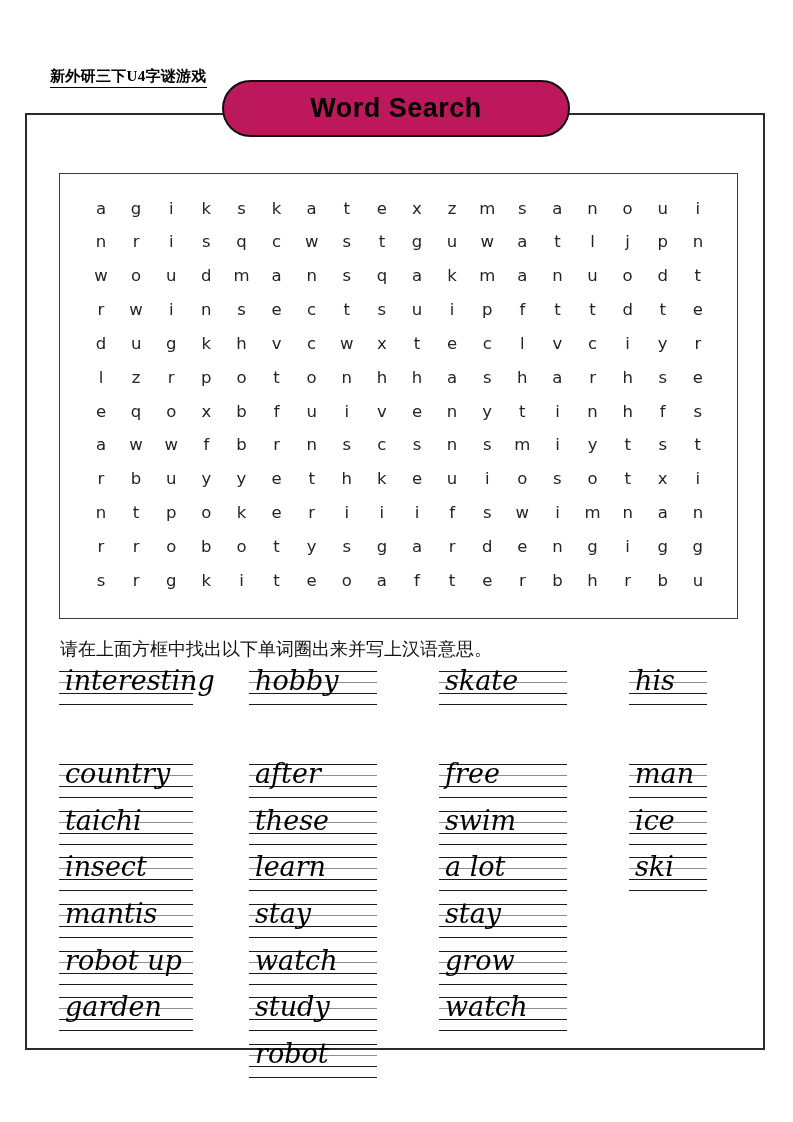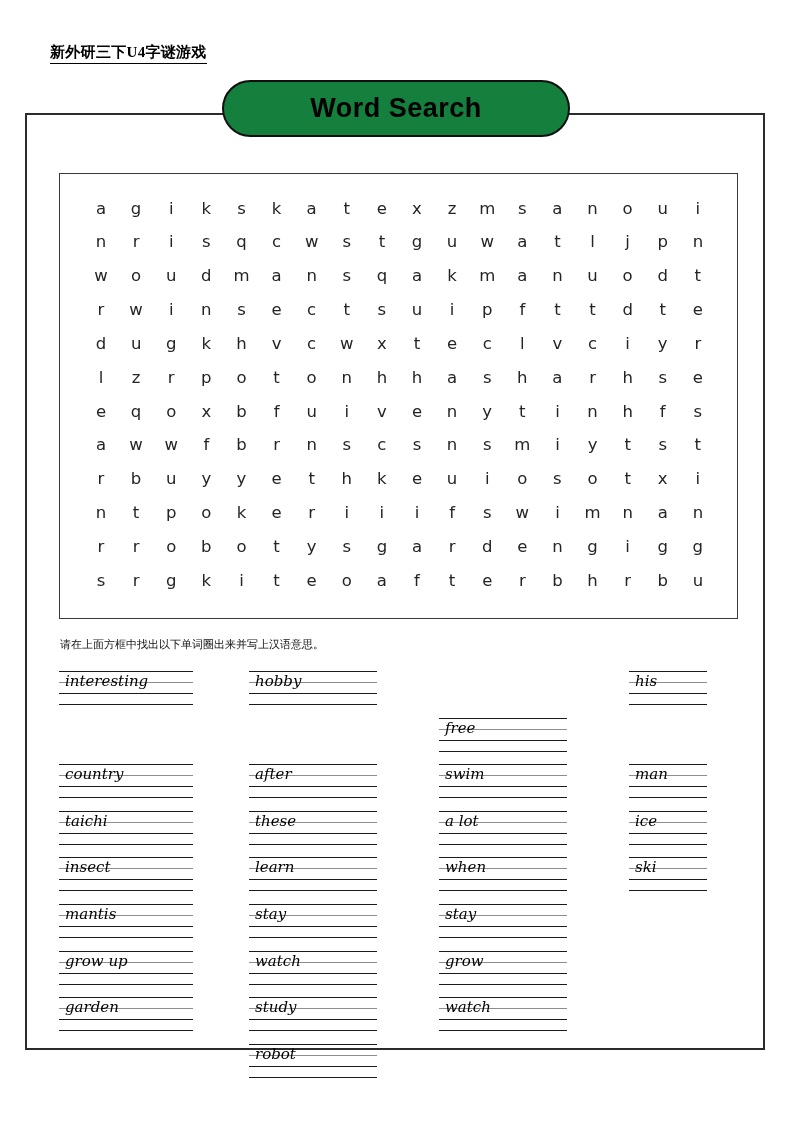--- a/index.html
+++ b/index.html
@@ -13,21 +13,21 @@
     position: relative;
     font-family: "Liberation Sans", sans-serif;
     color: #000000;
     overflow: hidden;
   }
 
   
   #doc-heading {
     position: absolute;
     left: 50px;
-    top: 43px;
+    top: 67px;
     font-family: "Liberation Serif", serif;
     font-size: 15px;
     font-weight: bold;
     letter-spacing: 0.3px;
     border-bottom: 1.6px solid #000;
     padding-bottom: 1px;
     white-space: nowrap;
   }
 
   
@@ -43,21 +43,21 @@
 
   
   #title-pill {
     position: absolute;
     left: 222px;
     top: 80px;
     width: 348px;
     height: 57px;
     border: 2.6px solid #101010;
     border-radius: 30px;
-    background: #15803d;
+    background: #be185d;
     box-sizing: border-box;
     display: flex;
     align-items: center;
     justify-content: center;
     z-index: 5;
   }
   #title-pill .title-text {
     font-size: 27px;
     font-weight: bold;
     letter-spacing: 0.5px;
@@ -97,21 +97,21 @@
     text-align: center;
     line-height: 1;
   }
 
   
   #instruction {
     position: absolute;
     left: 60px;
     top: 637px;
     font-family: Liberation Serif, serif;
-    font-size: 11px;
+    font-size: 18px;
     color: #111;
     white-space: nowrap;
   }
 
   
   #word-columns {
     position: absolute;
     left: 59px;
     top: 663px;
     width: 690px;
@@ -144,21 +144,21 @@
   .rule.r2 { top: 19px; border-top: 1px solid #8d8d8d; }
   .rule.r3 { top: 30px; }
   .rule.r4 { top: 41px; }
 
   .word-text {
     position: absolute;
     left: 6px;
     top: 5px;
     font-family: "DejaVu Serif", serif;
     font-style: italic;
-    font-size: 15px;
+    font-size: 27px;
     line-height: 26px;
     color: #000;
     white-space: nowrap;
     z-index: 3;
   }
 </style>
 </head>
 <body>
 
 <div id="doc-heading">新外研三下U4字谜游戏</div>
@@ -452,21 +452,21 @@
         <div class="rule r2"></div>
         <div class="rule r3"></div>
         <div class="rule r4"></div>
         <div class="word-text">mantis</div>
       </div>
       <div class="word-slot">
         <div class="rule r1"></div>
         <div class="rule r2"></div>
         <div class="rule r3"></div>
         <div class="rule r4"></div>
-        <div class="word-text">grow up</div>
+        <div class="word-text">robot up</div>
       </div>
       <div class="word-slot">
         <div class="rule r1"></div>
         <div class="rule r2"></div>
         <div class="rule r3"></div>
         <div class="rule r4"></div>
         <div class="word-text">garden</div>
       </div>
     </div>
     <div class="word-column col-2">
@@ -522,20 +522,27 @@
       </div>
       <div class="word-slot">
         <div class="rule r1"></div>
         <div class="rule r2"></div>
         <div class="rule r3"></div>
         <div class="rule r4"></div>
         <div class="word-text">robot</div>
       </div>
     </div>
     <div class="word-column col-3">
+      <div class="word-slot">
+        <div class="rule r1"></div>
+        <div class="rule r2"></div>
+        <div class="rule r3"></div>
+        <div class="rule r4"></div>
+        <div class="word-text">skate</div>
+      </div>
       <div class="word-slot empty"></div>
       <div class="word-slot">
         <div class="rule r1"></div>
         <div class="rule r2"></div>
         <div class="rule r3"></div>
         <div class="rule r4"></div>
         <div class="word-text">free</div>
       </div>
       <div class="word-slot">
         <div class="rule r1"></div>
@@ -543,27 +550,20 @@
         <div class="rule r3"></div>
         <div class="rule r4"></div>
         <div class="word-text">swim</div>
       </div>
       <div class="word-slot">
         <div class="rule r1"></div>
         <div class="rule r2"></div>
         <div class="rule r3"></div>
         <div class="rule r4"></div>
         <div class="word-text">a lot</div>
-      </div>
-      <div class="word-slot">
-        <div class="rule r1"></div>
-        <div class="rule r2"></div>
-        <div class="rule r3"></div>
-        <div class="rule r4"></div>
-        <div class="word-text">when</div>
       </div>
       <div class="word-slot">
         <div class="rule r1"></div>
         <div class="rule r2"></div>
         <div class="rule r3"></div>
         <div class="rule r4"></div>
         <div class="word-text">stay</div>
       </div>
       <div class="word-slot">
         <div class="rule r1"></div>

